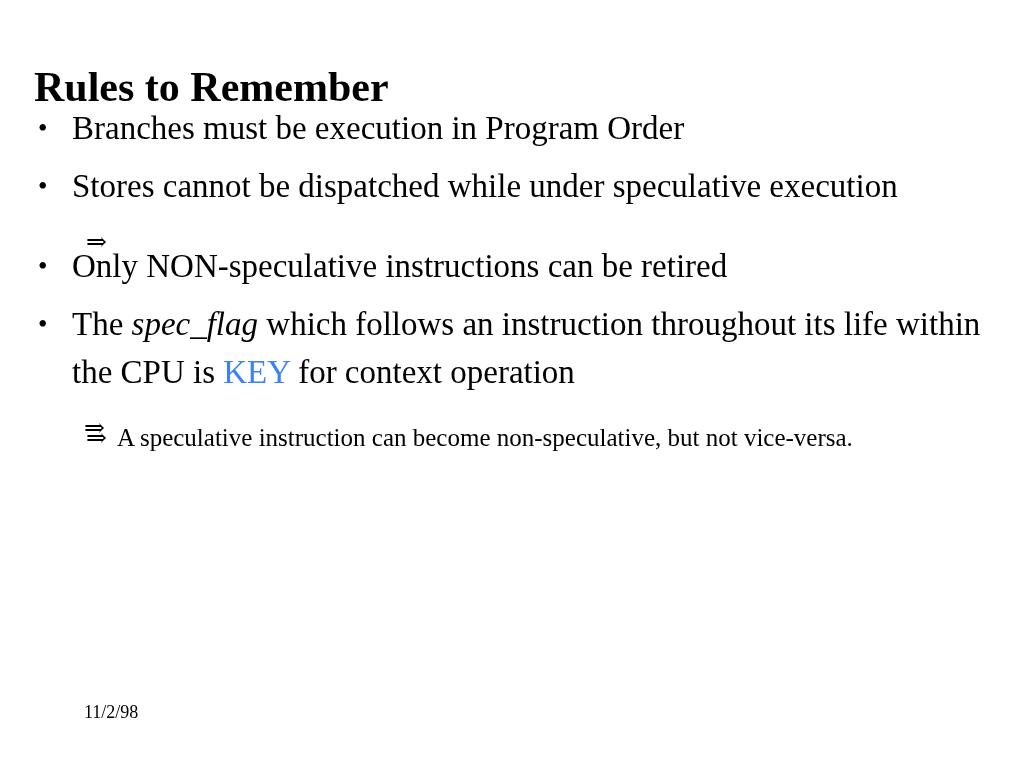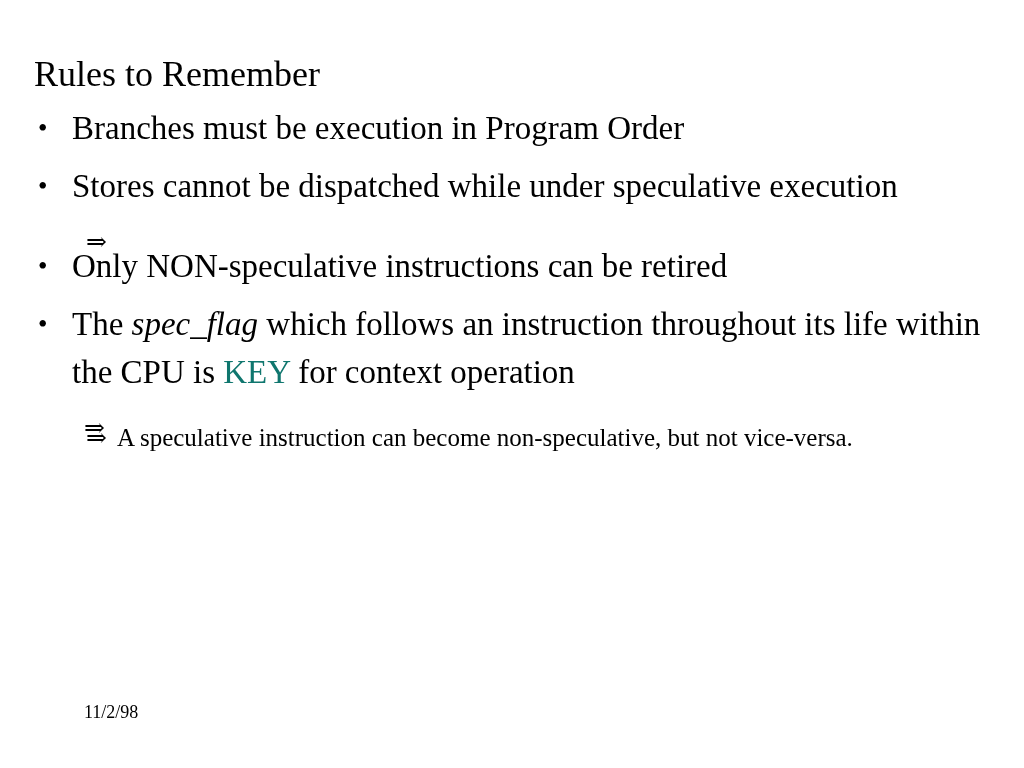--- a/index.html
+++ b/index.html
@@ -19,24 +19,24 @@
     position: relative;
     width: 1024px;
     height: 768px;
     background: #ffffff;
   }
 
   
   .slide-title {
     position: absolute;
     left: 34px;
-    top: 25px;
-    font-size: 36px;
+    top: 34px;
+    font-size: 42px;
     line-height: 50px;
-    font-weight: normal;
+    font-weight: bold;
     letter-spacing: 0px;
     white-space: nowrap;
   }
 
   
   .body-list {
     position: absolute;
     left: 0px;
     top: 104px;
     width: 1000px;
@@ -82,21 +82,21 @@
 
   .spacer-sm { height: 10px; }
   .spacer-md { height: 14px; }
   .spacer-lg { height: 18px; }
 
   em.ital {
     font-style: italic;
     margin-top: 12px;
   }
   .key-red {
-    color: #0f766e;
+    color: #3b82f6;
   }
 
   
   .footer-date {
     position: absolute;
     left: 84px;
     top: 703px;
     font-size: 18px;
     line-height: 18px;
     white-space: nowrap;

